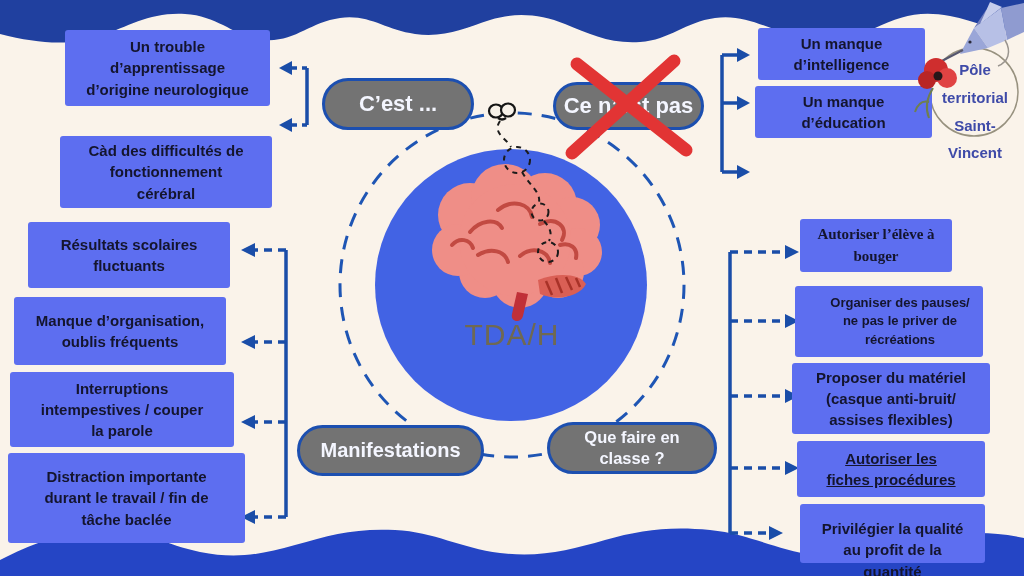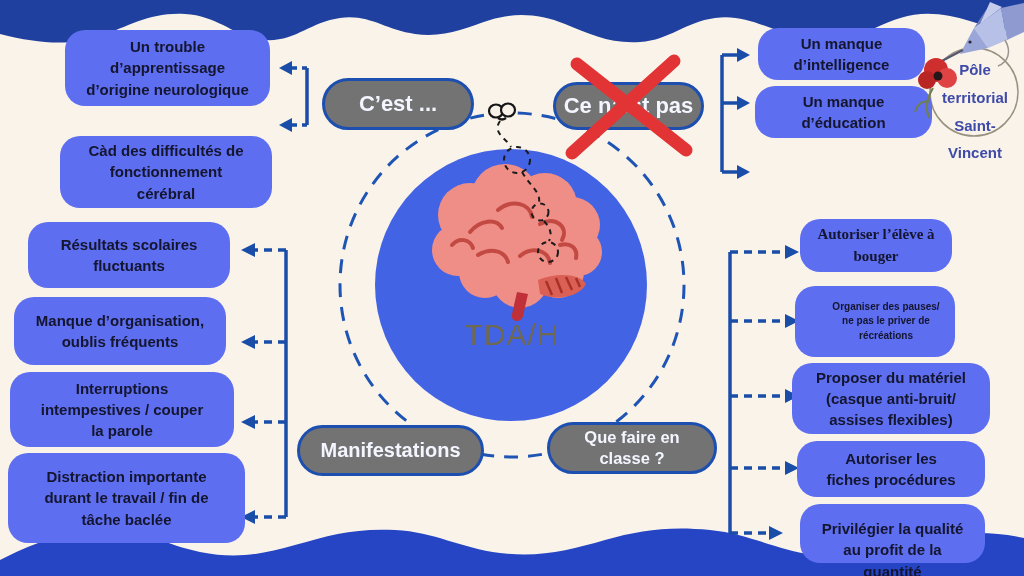--- a/index.html
+++ b/index.html
@@ -3,21 +3,21 @@
 <meta charset="utf-8">
 <style>
   html,body{margin:0;padding:0;}
   .canvas{
     position:relative; width:1024px; height:576px; overflow:hidden;
     background:#faf3ea;
     font-family:"Liberation Sans", sans-serif;
   }
   svg.layer{position:absolute; left:0; top:0; pointer-events:none;}
   .node{
-    position:absolute; background:#5d6ef0; border-radius:20px;
+    position:absolute; background:#5d6ef0; border-radius:3px;
     display:flex; align-items:center; justify-content:center;
     text-align:center; font-weight:bold; color:#14152e;
     white-space:pre-line; line-height:1.42; font-size:15px;
     box-sizing:border-box; padding:2px 6px; z-index:2;
   }
   .bubble{
     position:absolute; background:#737373; border:3px solid #1c4fb0;
     display:flex; align-items:center; justify-content:center;
     text-align:center; font-weight:bold; color:#f4f6ff;
     white-space:pre-line; border-radius:28px; z-index:2;
@@ -151,27 +151,27 @@
 oublis fréquents</div>
   <div class="node" style="left:10px;top:372px;width:224px;height:75px;">Interruptions
 intempestives / couper
 la parole</div>
   <div class="node" style="left:8px;top:453px;width:237px;height:90px;">Distraction importante
 durant le travail / fin de
 tâche baclée</div>
 
   <div class="node" style="left:800px;top:219px;width:152px;height:53px;font-family:Liberation Serif, serif;">Autoriser l’élève à
 bouger</div>
-  <div class="node" style="left:795px;top:286px;width:160px;height:71px;font-size:10px;padding-left:28px;">Organiser des pauses/
+  <div class="node" style="left:795px;top:286px;width:188px;height:71px;font-size:13px;padding-left:28px;">Organiser des pauses/
 ne pas le priver de
 récréations</div>
   <div class="node" style="left:792px;top:363px;width:198px;height:71px;">Proposer du matériel
 (casque anti-bruit/
 assises flexibles)</div>
-  <div class="node" style="left:797px;top:441px;width:188px;height:56px;">Autoriser les
+  <div class="node" style="left:797px;top:441px;width:188px;height:56px;text-decoration:underline;">Autoriser les
 fiches procédures</div>
   <div class="node" style="left:800px;top:504px;width:185px;height:59px;align-items:flex-start;padding-top:14px;overflow:visible;">Privilégier la qualité
 au profit de la
 quantité</div>
 
   <div class="bubble" style="left:322px;top:78px;width:152px;height:52px;font-size:22px;">C’est ...</div>
   <div class="bubble" style="left:553px;top:82px;width:151px;height:48px;font-size:22px;">Ce n’est pas</div>
   <div class="bubble" style="left:297px;top:425px;width:187px;height:51px;font-size:20px;">Manifestations</div>
   <div class="bubble" style="left:547px;top:422px;width:170px;height:52px;font-size:16.5px;">Que faire en
 classe ?</div>

